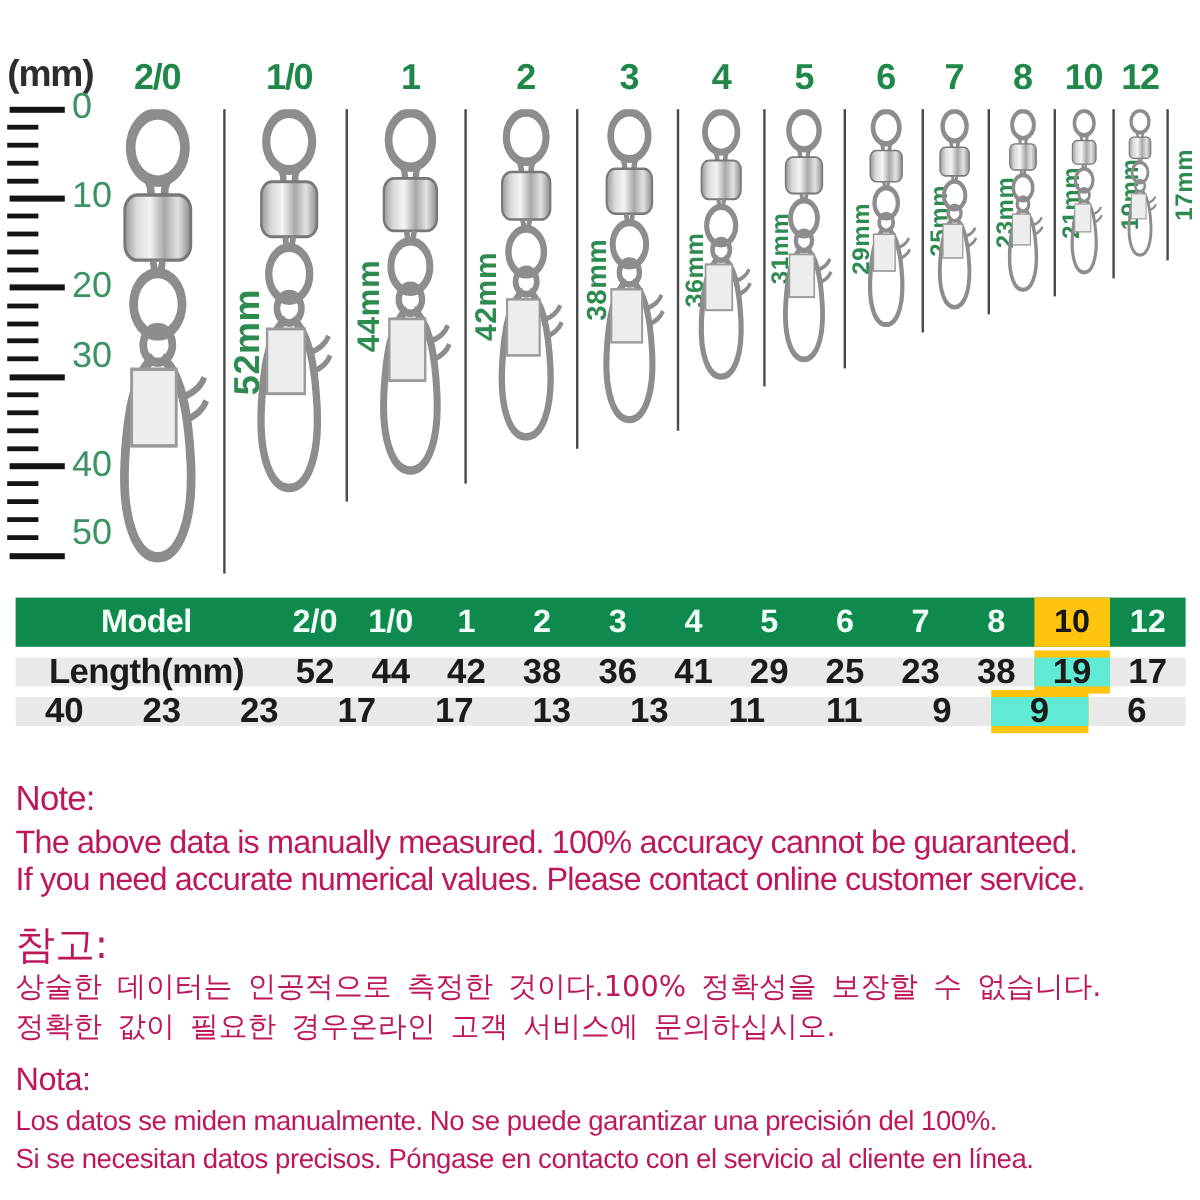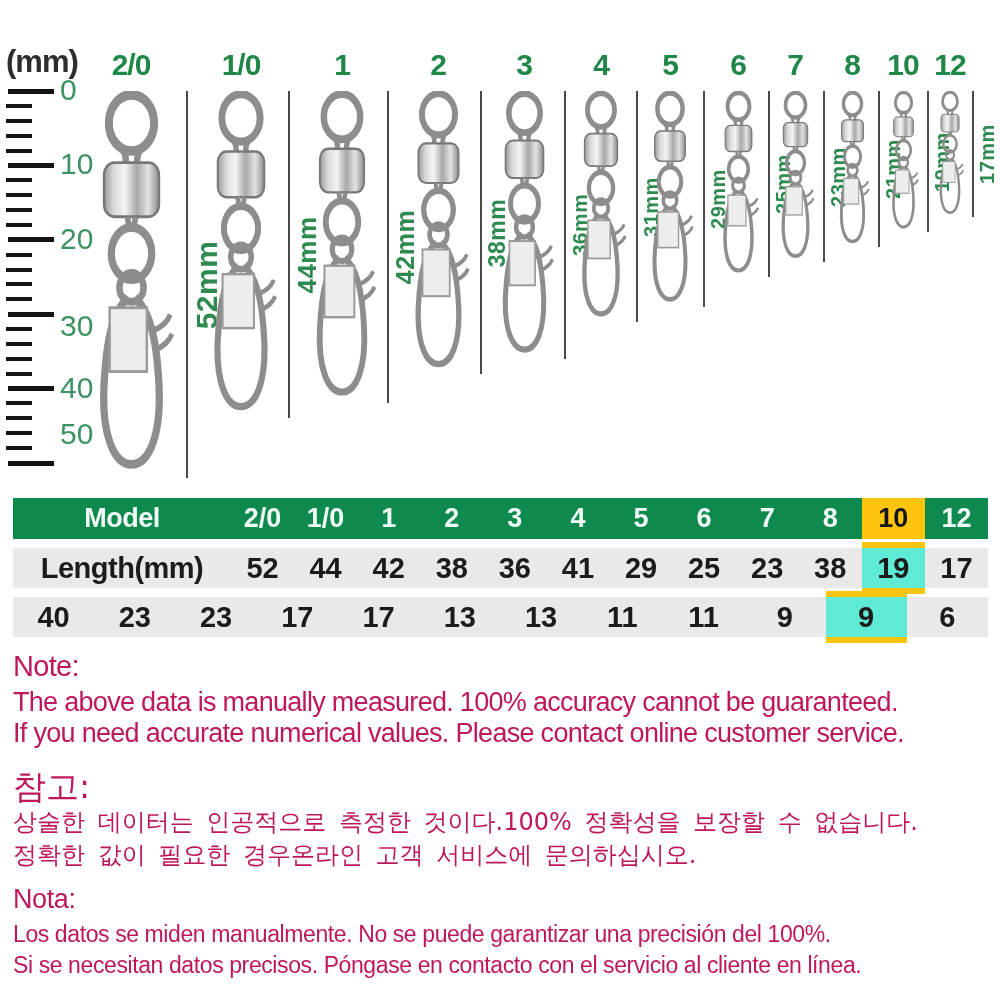--- a/index.html
+++ b/index.html
@@ -25,21 +25,21 @@
   .swivel{position:absolute;}
   .mline{position:absolute;width:2px;background:#4a4a4a;}
   .mlabel{
     position:absolute;transform:translateY(-50%) rotate(180deg);
     writing-mode:vertical-rl;color:#2e8b50;font-weight:bold;letter-spacing:0.5px;white-space:nowrap;
   }
   
   .spec-table{position:absolute;left:13px;top:498px;width:975px;}
   .trow{display:flex;align-items:stretch;}
   .thead{height:41px;background:#0e8a4f;color:#f2fff7;font-size:27px;}
-  .tgray{height:40px;background:#e9e9e9;color:#1b1b1b;font-size:29px;margin-top:9px;}
+  .tgray{height:24px;background:#e9e9e9;color:#1b1b1b;font-size:29px;margin-top:9px;}
   .tlabel{width:218px;display:flex;align-items:center;justify-content:center;font-weight:bold;letter-spacing:-0.5px;}
   .tcell{flex:1;display:flex;align-items:center;justify-content:center;font-weight:bold;}
   .thead .tcell.hl{background:#ffc40d;color:#161616;}
   .tgray .tcell.hl{background:#5eead4;box-shadow:0 -6px 0 #ffc40d,0 6px 0 #ffc40d;}
   
   .note{position:absolute;left:13px;width:986px;color:#be185d;}
   .note-title{font-weight:normal;}
   .note-line{white-space:nowrap;}
   .note-en{top:651px;font-size:27px;letter-spacing:-0.7px;line-height:31px;}
   .note-en .note-title{font-size:29px;margin-bottom:5px;}
@@ -81,33 +81,33 @@
         <div class="tick" style="top: 193.16px;"></div>
         <div class="tick" style="top: 208.04px;"></div>
         <div class="tick" style="top: 222.92px;"></div>
         <div class="tick major" style="top: 237.3px;"></div>
         <div class="tick-label" style="top: 239.8px;">20</div>
         <div class="tick" style="top: 252.68px;"></div>
         <div class="tick" style="top: 267.56px;"></div>
         <div class="tick" style="top: 282.44px;"></div>
         <div class="tick" style="top: 297.32px;"></div>
         <div class="tick major" style="top: 311.7px;"></div>
-        <div class="tick-label" style="top: 327px;">30</div>
+        <div class="tick-label" style="top: 298px;">30</div>
         <div class="tick" style="top: 327.08px;"></div>
         <div class="tick" style="top: 341.96px;"></div>
         <div class="tick" style="top: 356.84px;"></div>
         <div class="tick" style="top: 371.72px;"></div>
         <div class="tick major" style="top: 386.1px;"></div>
         <div class="tick-label" style="top: 388.6px;">40</div>
         <div class="tick" style="top: 401.48px;"></div>
         <div class="tick" style="top: 416.36px;"></div>
         <div class="tick" style="top: 431.24px;"></div>
         <div class="tick" style="top: 446.12px;"></div>
         <div class="tick major" style="top: 460.5px;"></div>
-        <div class="tick-label" style="top: 435px;">50</div>
+        <div class="tick-label" style="top: 446px;">50</div>
       </div>
     <div>
         <div class="slabel" style="left: 131px;">2/0</div>
         <div class="swivel" style="left: 82.5px; top: 91px; width: 97px; height: 387px;"><svg width="97" height="387" viewBox="0 0 60 200" preserveAspectRatio="none">
             <ellipse cx="30" cy="16.5" rx="14" ry="14.5" fill="none" stroke="#8d8d8d" stroke-width="5"></ellipse>
             <path d="M24,29 C26.5,33 26.5,34 26.5,37.5 M36,29 C33.5,33 33.5,34 33.5,37.5" fill="none" stroke="#8d8d8d" stroke-width="4"></path>
             <rect x="13" y="37" width="34" height="28" rx="6.5" fill="url(#met)" stroke="#787878" stroke-width="1.5"></rect>
             <path d="M27.5,65 l1,5.5 M32.5,65 l-1,5.5" fill="none" stroke="#8d8d8d" stroke-width="3.5"></path>
             <ellipse cx="30" cy="84" rx="12.5" ry="13.5" fill="none" stroke="#8d8d8d" stroke-width="4.5"></ellipse>
             <circle cx="30" cy="101.5" r="7.5" fill="none" stroke="#8d8d8d" stroke-width="4"></circle>

